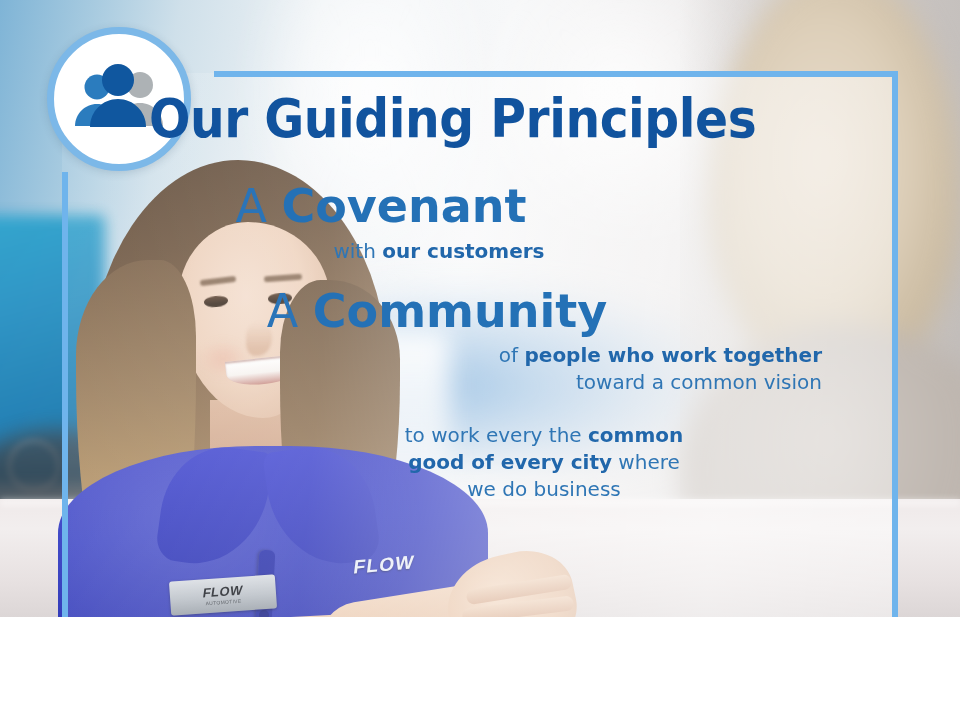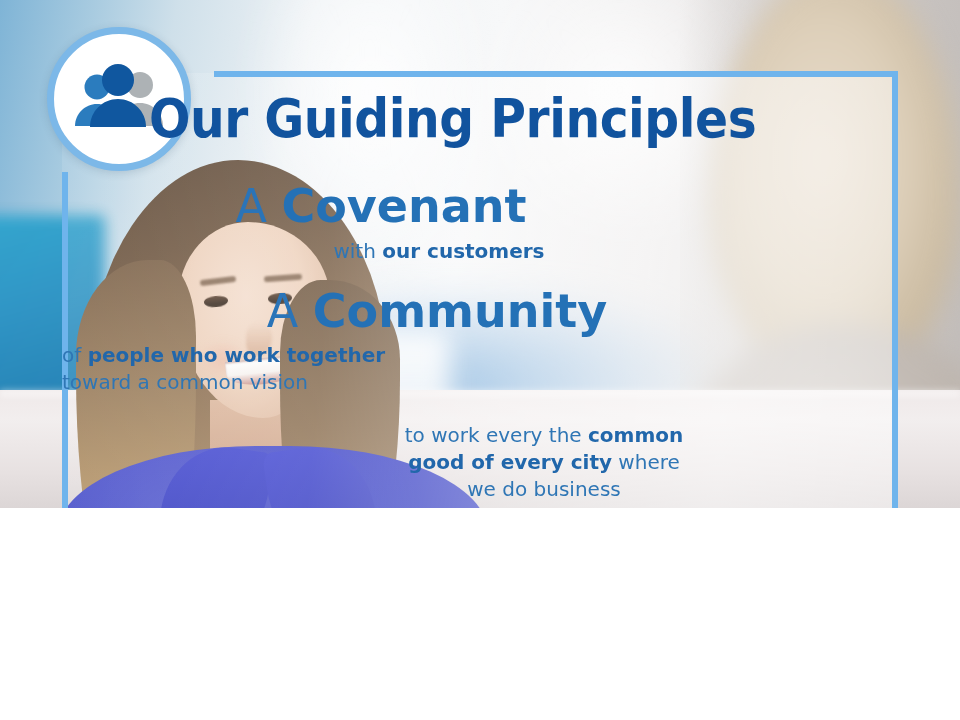--- a/index.html
+++ b/index.html
@@ -7,21 +7,21 @@
     padding: 0;
     background: #ffffff;
   }
   body {
     font-family: "Liberation Sans", sans-serif;
   }
 
   .stage {
     position: relative;
     width: 960px;
-    height: 508px;
+    height: 617px;
     overflow: hidden;
     background: #dfe6ec;
   }
 
   
   .photo { position: absolute; inset: 0; overflow: hidden; }
 
   
   .bg-base {
     position: absolute; inset: 0;
@@ -343,21 +343,21 @@
   }
   .p-body b { font-weight: bold; color: #2167ab; }
   .p-body .ln { display: block; white-space: nowrap; }
 
   
   .pr-covenant .p-head { padding-right: 198px; }
   .pr-covenant .p-body { text-align: center; padding-right: 82px; }
 
   .pr-community { margin-top: 22px; }
   .pr-community .p-head { padding-right: 86px; }
-  .pr-community .p-body { text-align: left; padding-right: 52px; }
+  .pr-community .p-body { text-align: right; padding-right: 76px; }
 
   .pr-commitment { margin-top: 26px; }
   .pr-commitment .p-head { padding-left: 60px; }
   .pr-commitment .p-body { text-align: center; padding-left: 128px; }
 </style>
 </head>
 <body>
 
 <div class="stage">
 

